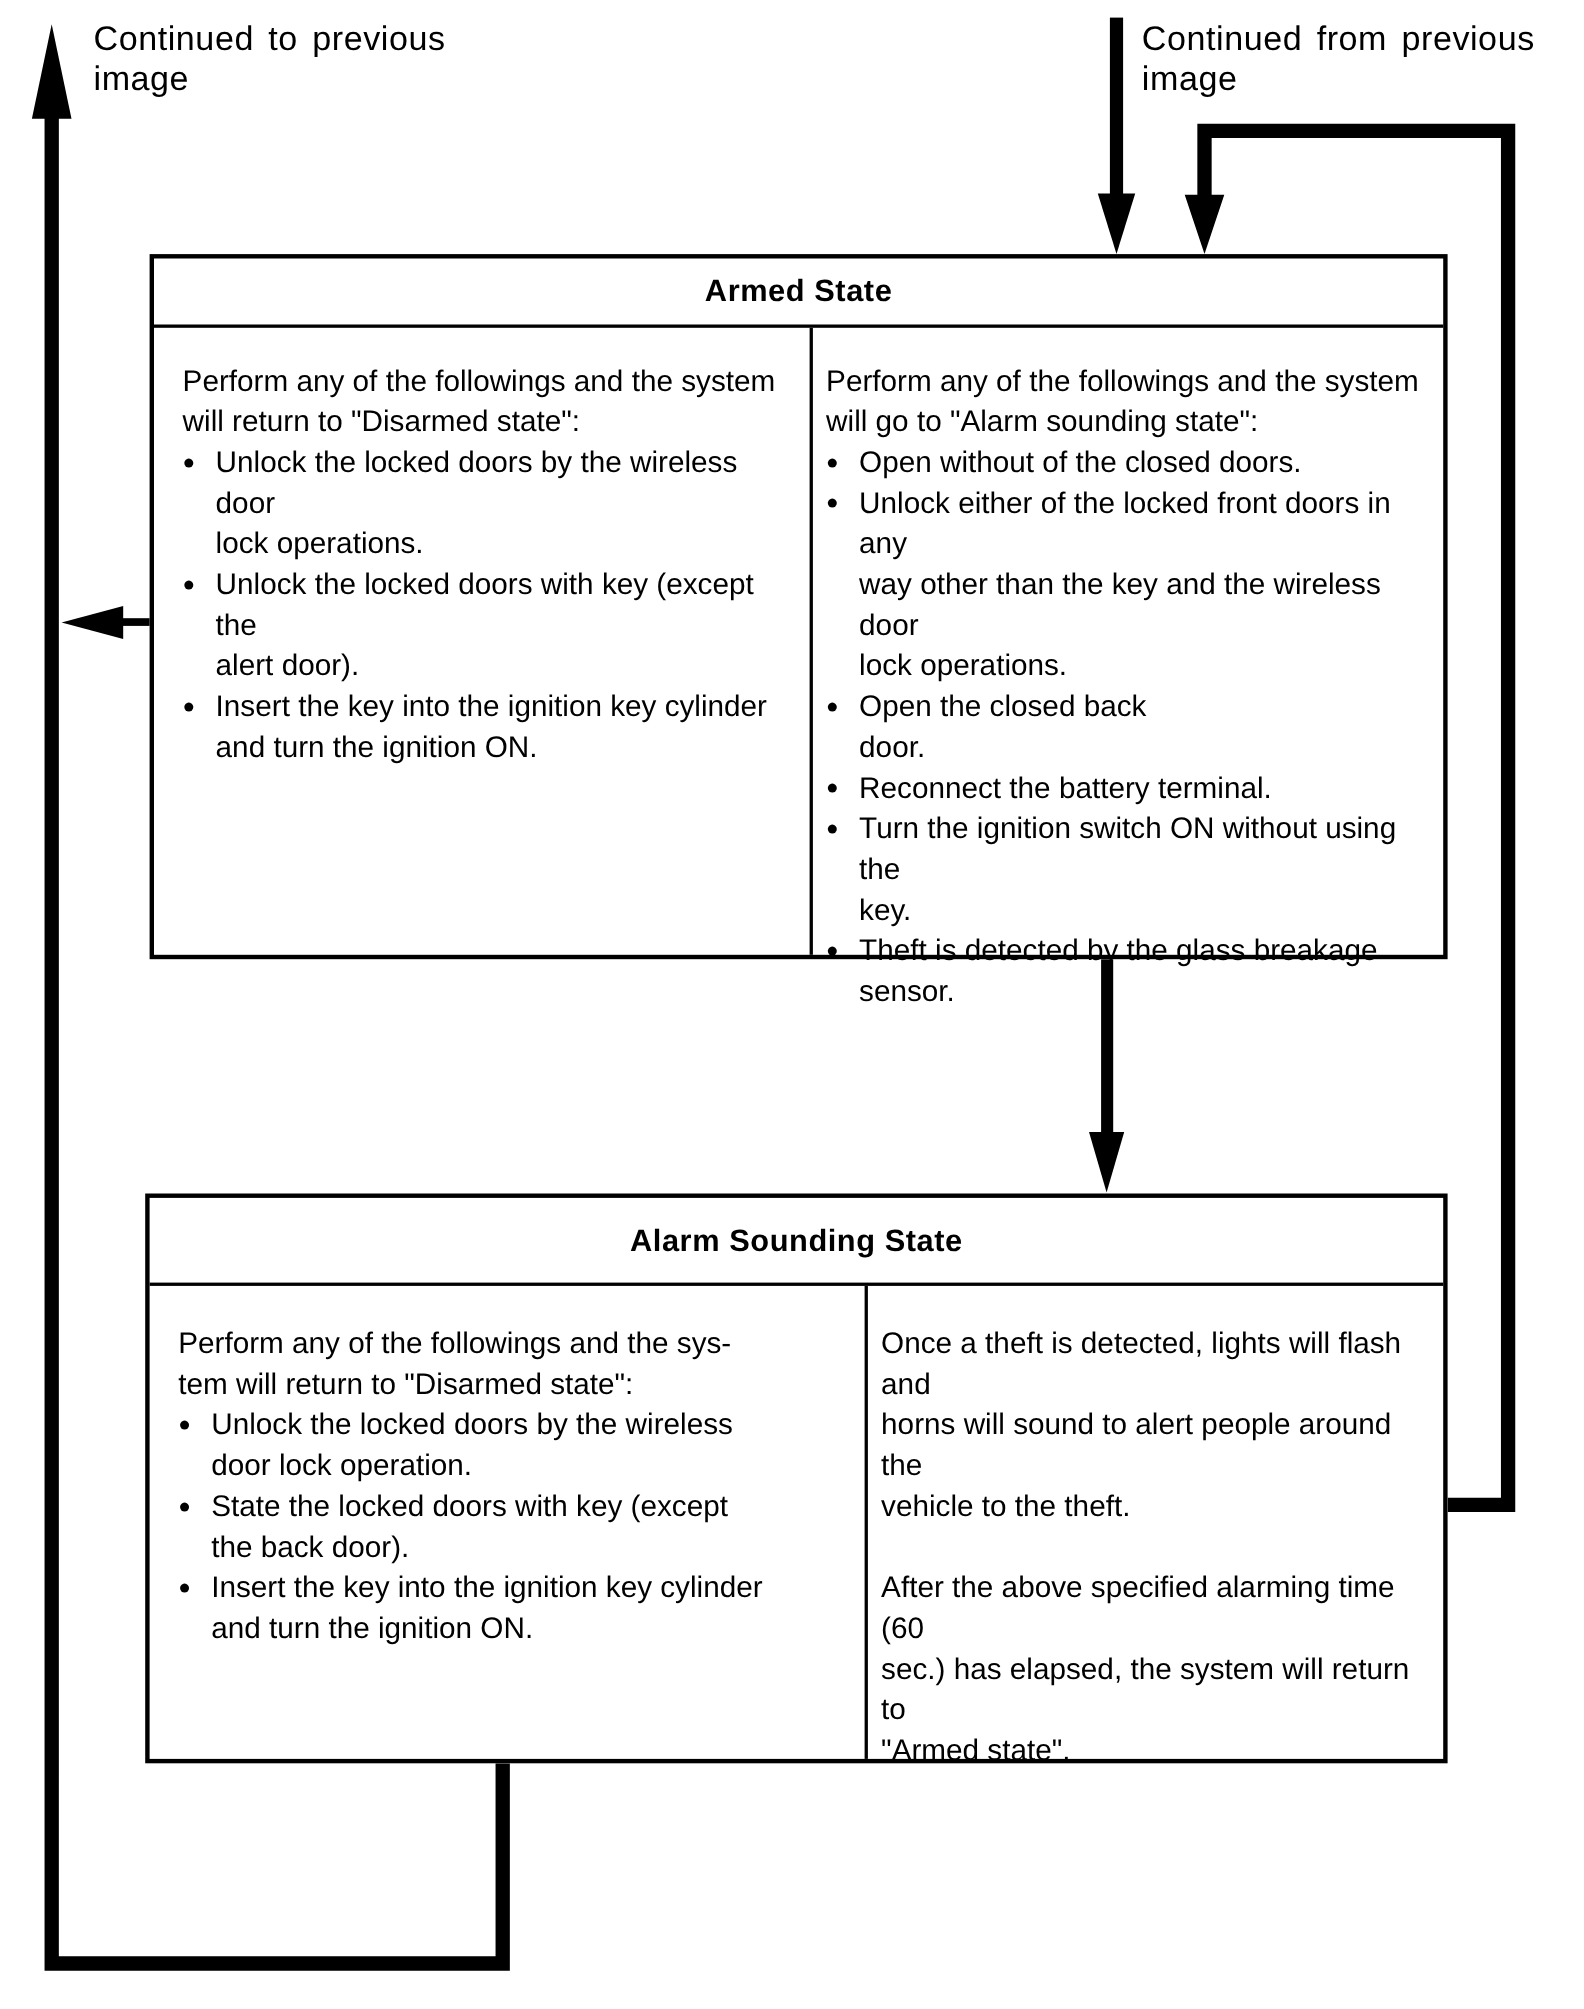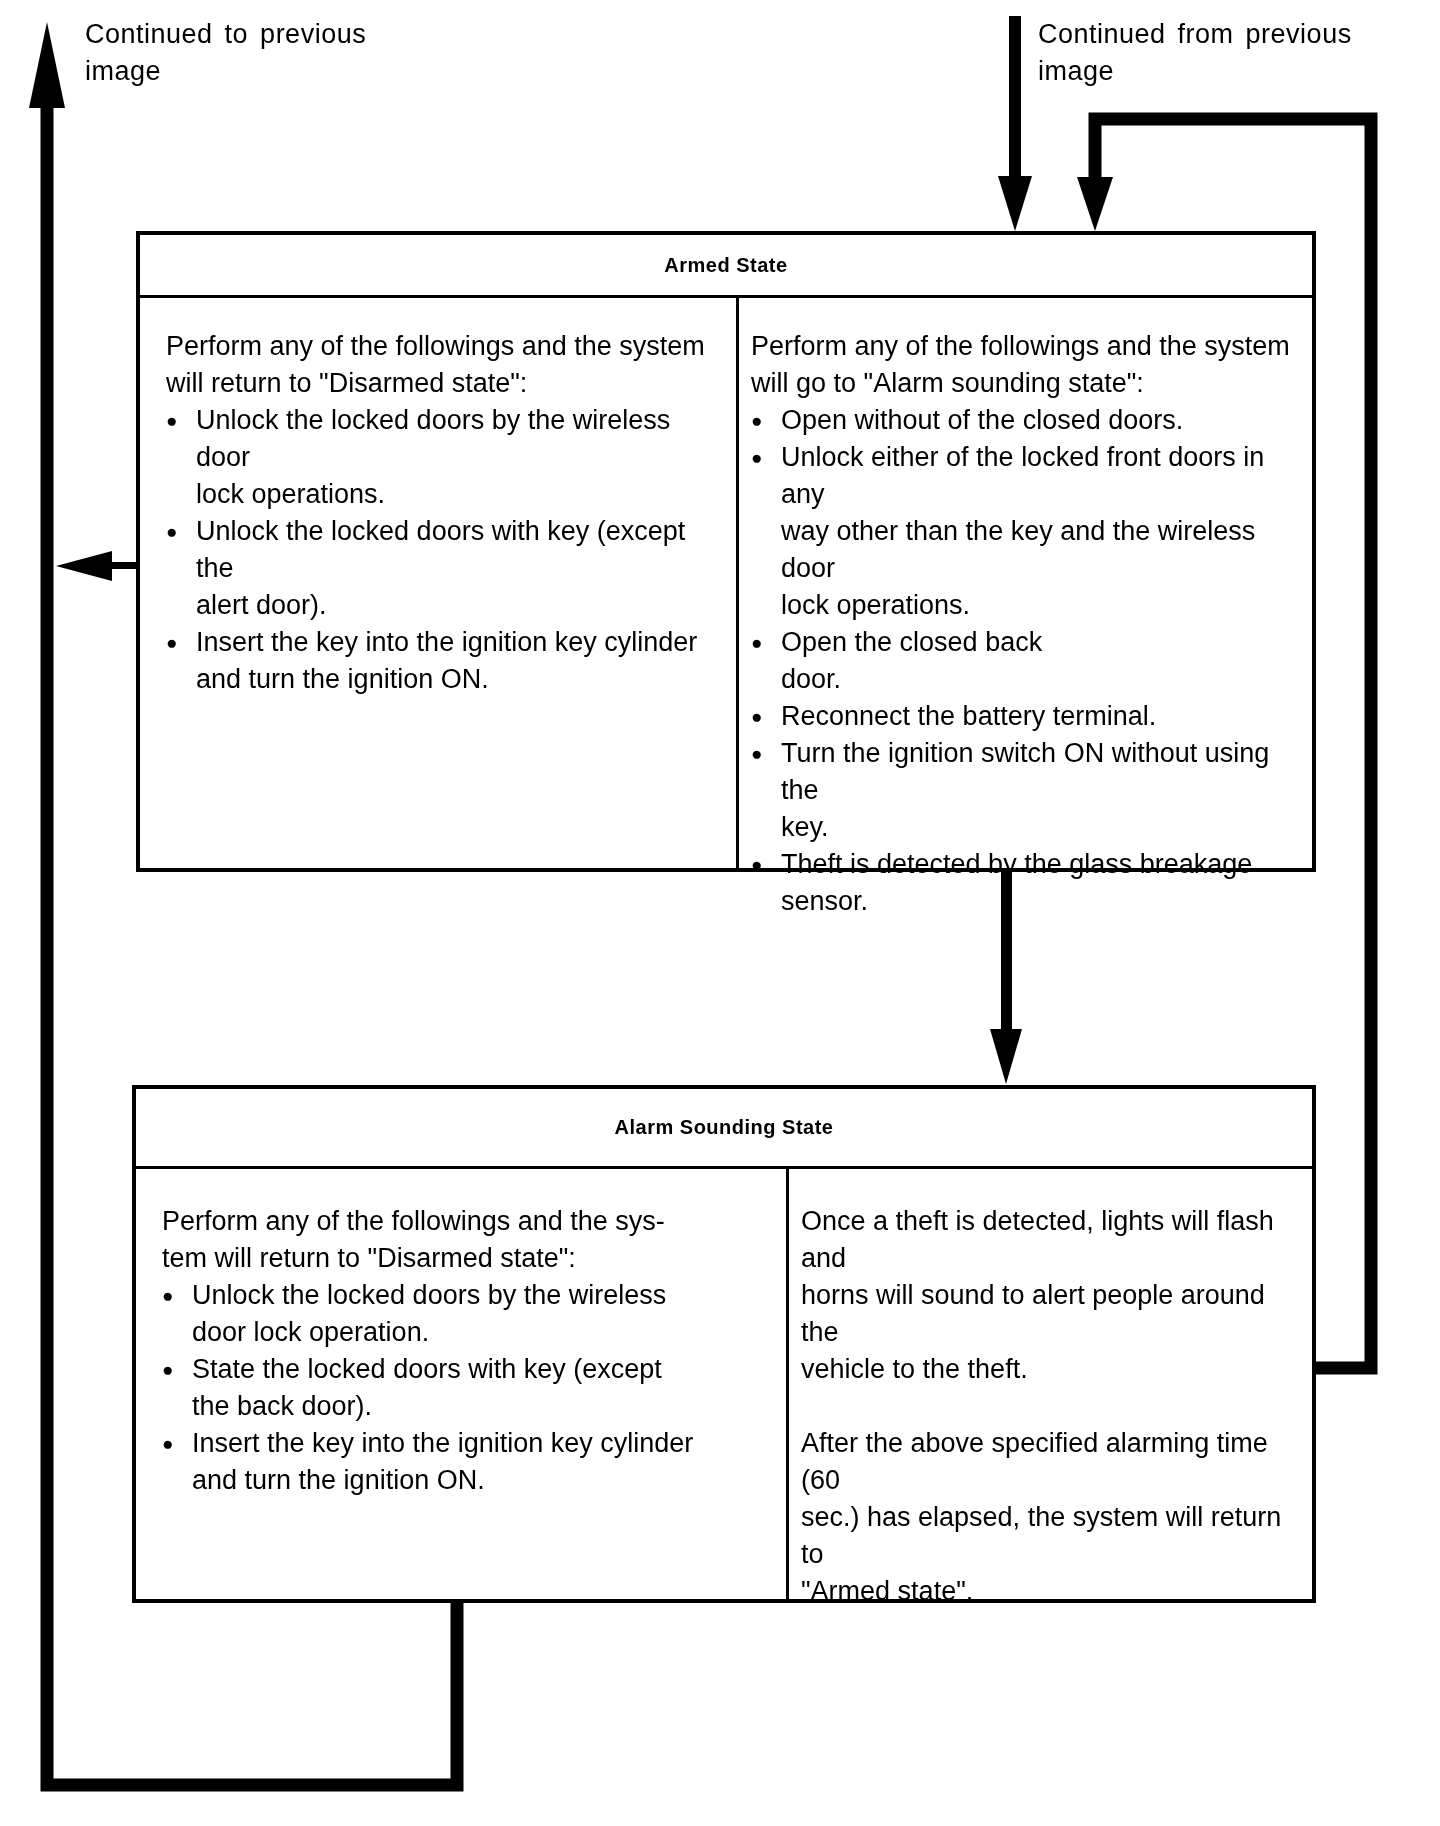--- a/index.html
+++ b/index.html
@@ -13,21 +13,21 @@
     color: #000;
     overflow: hidden;
   }
   svg.overlay {
     position: absolute;
     left: 0; top: 0;
     width: 1440px; height: 1826px;
   }
   .corner-label {
     position: absolute;
-    font-size: 27px;
+    font-size: 31px;
     line-height: 37px;
     white-space: pre-line;
     letter-spacing: 0.5px;
     word-spacing: 4px;
   }
   .label-to-prev { left: 85px; top: 16px; }
   .label-from-prev { left: 1038px; top: 16px; }
 
   .state-box {
     position: absolute;
@@ -40,21 +40,21 @@
   .armed-box  { left: 136px; top: 231px; width: 1180px; height: 641px; }
   .alarm-box  { left: 132px; top: 1085px; width: 1184px; height: 518px; }
 
   .box-header {
     flex: none;
     border-bottom: 3px solid #000;
     display: flex;
     align-items: center;
     justify-content: center;
     font-weight: 700;
-    font-size: 20px;
+    font-size: 28px;
     letter-spacing: 0.5px;
   }
   .armed-box .box-header { height: 60px; }
   .alarm-box .box-header { height: 77px; text-align: right; }
 
   .box-columns {
     flex: 1;
     display: flex;
     min-height: 0;
   }

